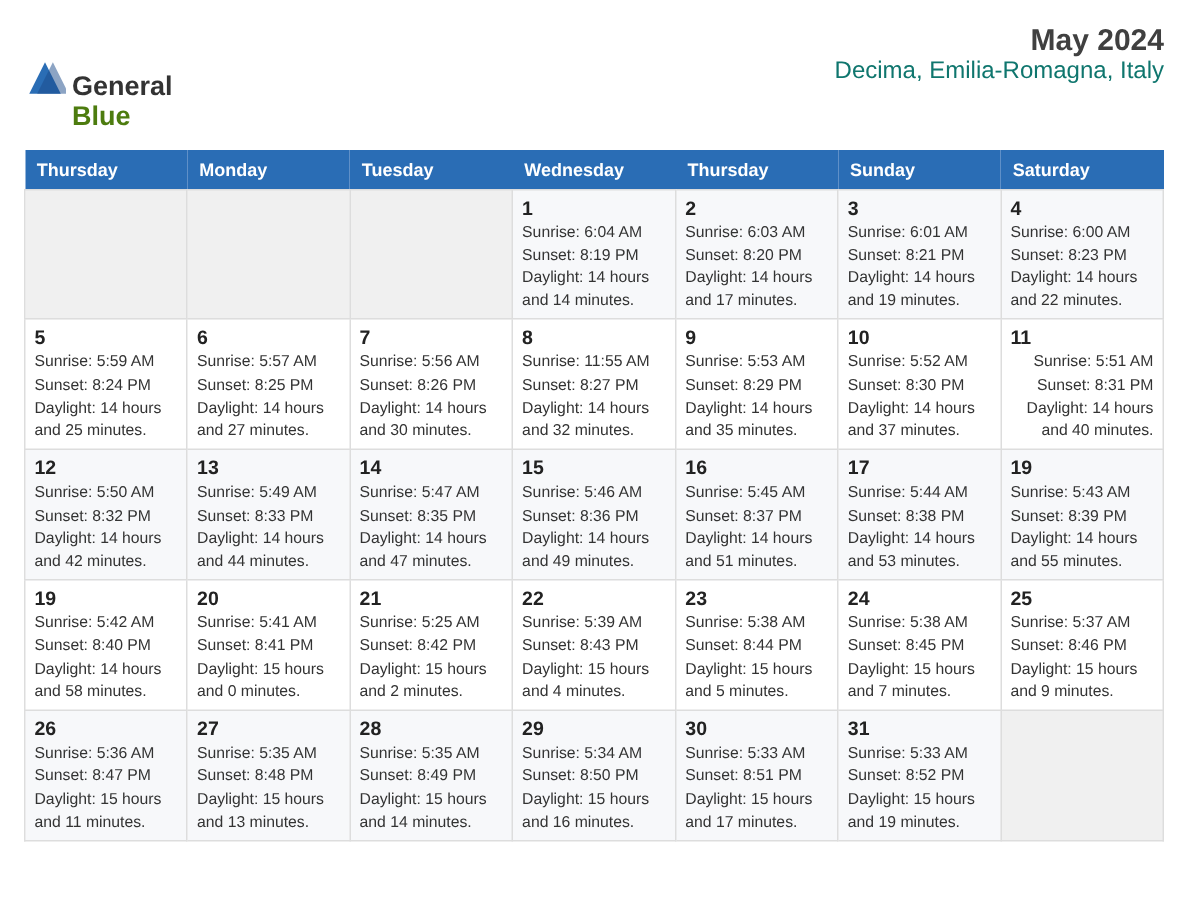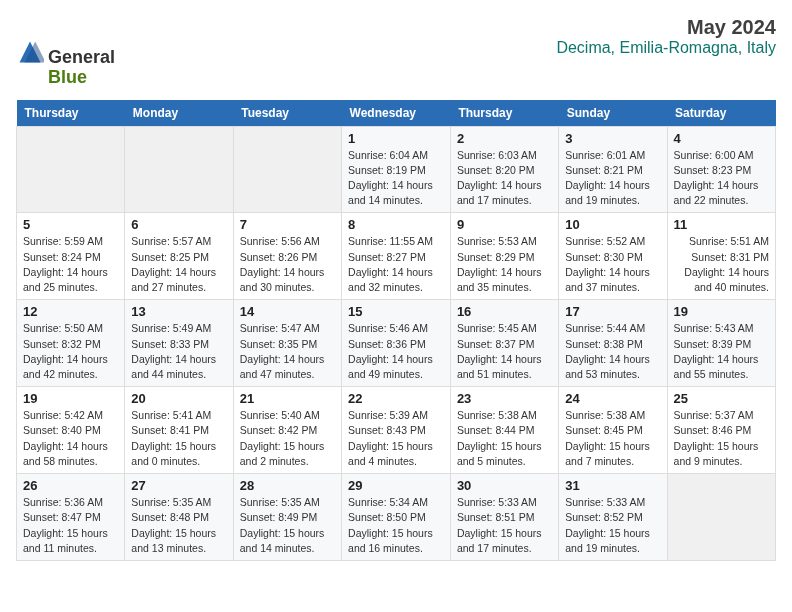--- a/index.html
+++ b/index.html
@@ -273,21 +273,21 @@
         </td>
         <td>
           <span class="day-num">20</span>
           <div class="day-info" style="white-space: pre-line;">Sunrise: 5:41 AM
 Sunset: 8:41 PM
 Daylight: 15 hours
 and 0 minutes.</div>
         </td>
         <td>
           <span class="day-num">21</span>
-          <div class="day-info" style="white-space: pre-line;">Sunrise: 5:40 AM
+          <div class="day-info" style="white-space: pre-line;">Sunrise: 5:25 AM
 Sunset: 8:42 PM
 Daylight: 15 hours
 and 2 minutes.</div>
         </td>
         <td>
           <span class="day-num">22</span>
           <div class="day-info" style="white-space: pre-line;">Sunrise: 5:39 AM
 Sunset: 8:43 PM
 Daylight: 15 hours
 and 4 minutes.</div>

